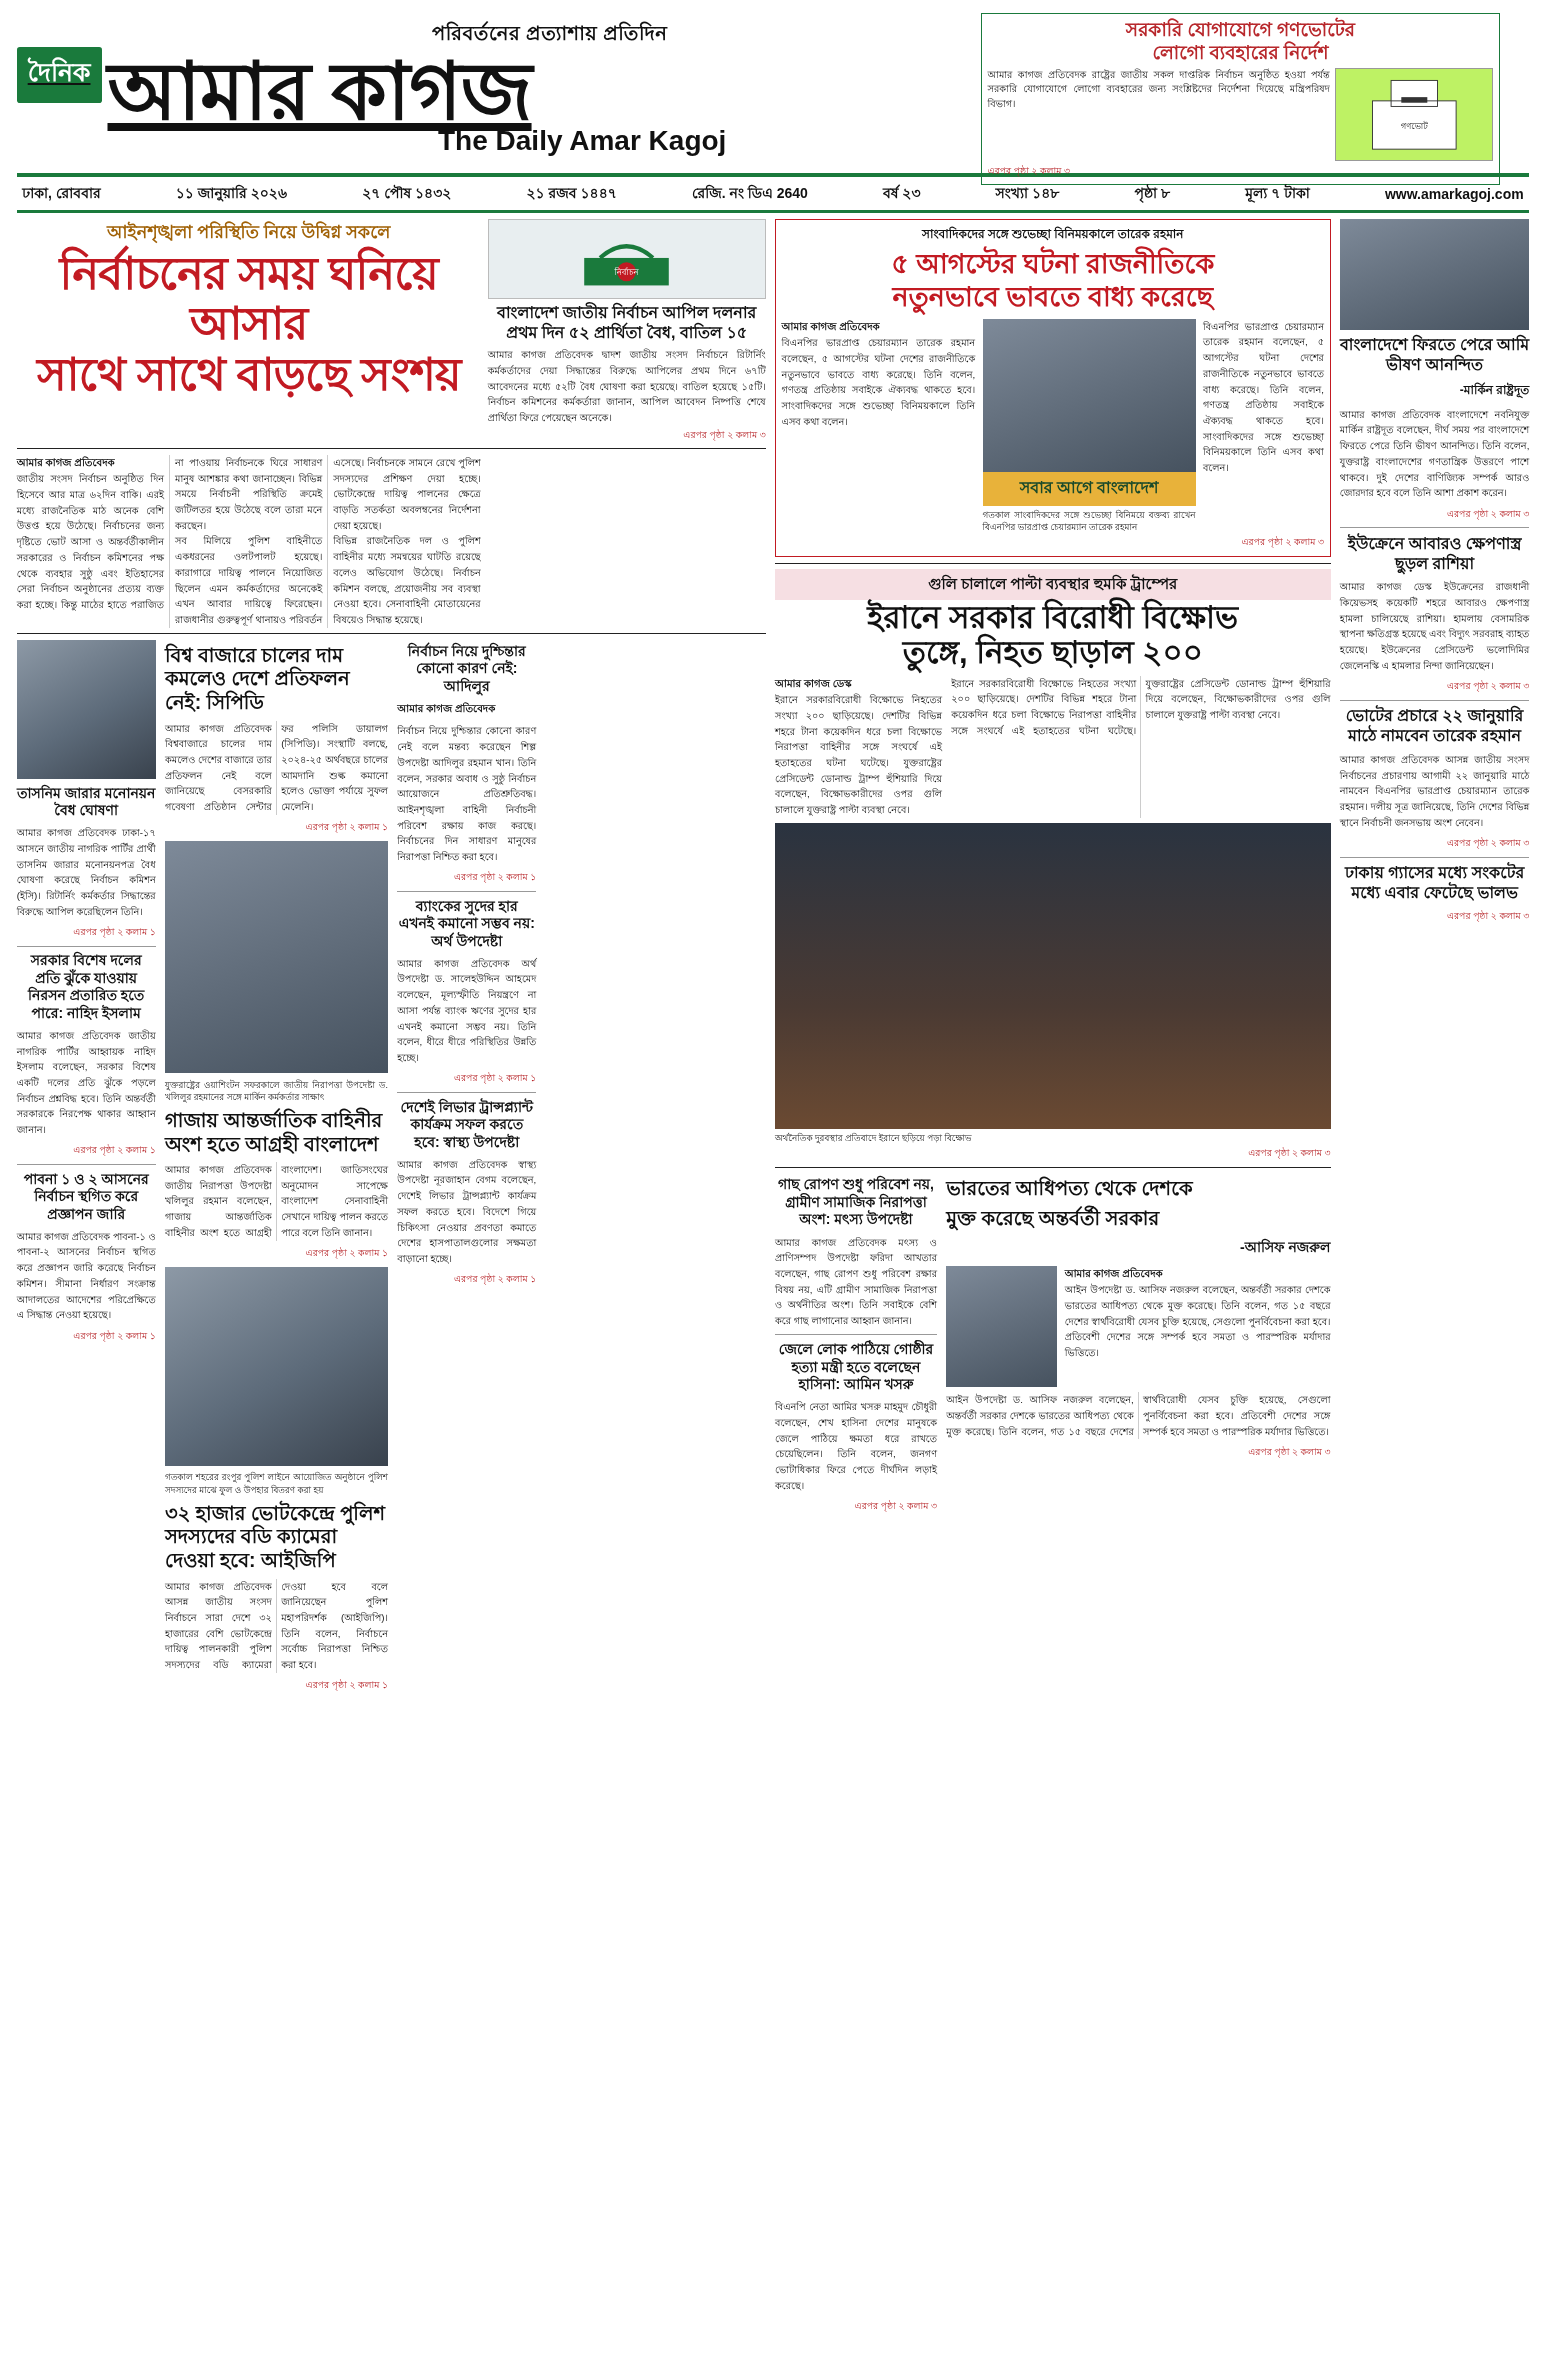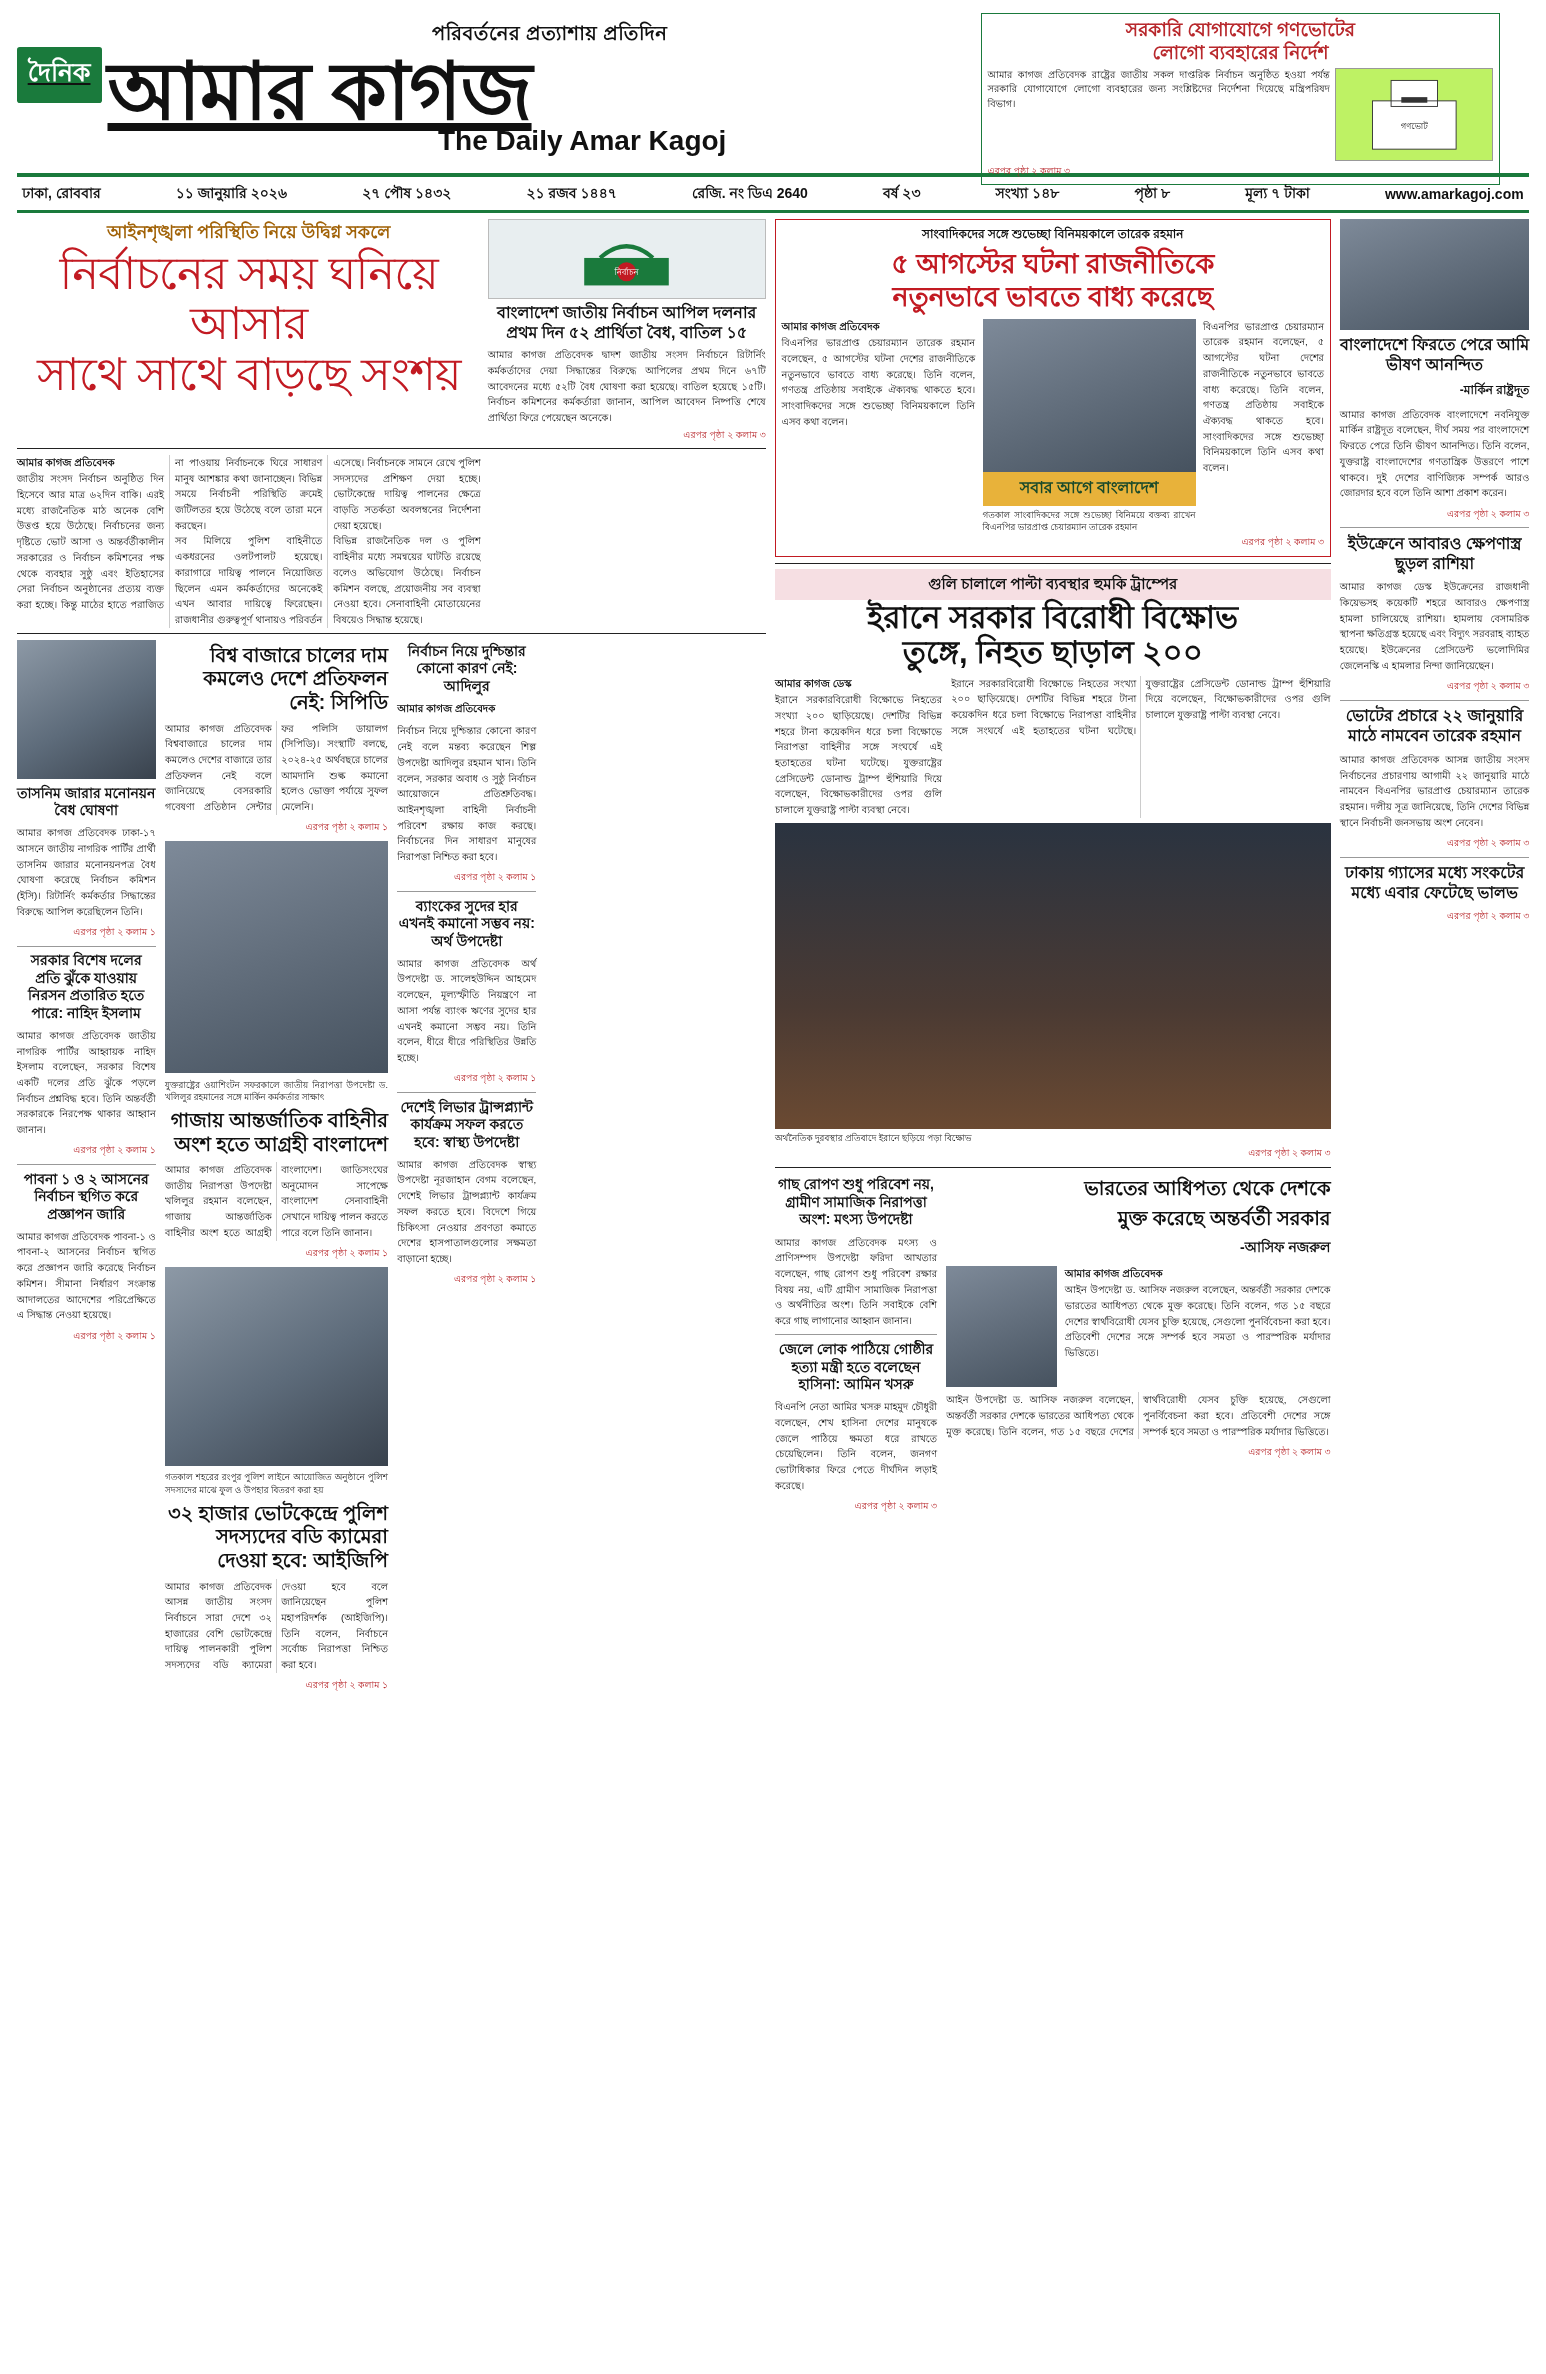--- a/index.html
+++ b/index.html
@@ -43,37 +43,37 @@
   .rule-thin { height:2.8px; background:#1a7a3c; margin-bottom:5.6px;}
 
   
   .content { display:flex; gap:9.3px; }
   .col { }
   .c1 { width:751px; }
   .c2 { width:557px; }
   .c3 { width:190px; }
 
   .hl-kicker { text-align:center; color:#a16207; font-weight:bold; font-size:17.6px; margin-bottom:1px;}
-  .hl-main { color:#c21a22; font-weight:normal; font-size:45px; line-height:1.12; text-align:center; letter-spacing:-0.9px;}
+  .hl-main { color:#c21a22; font-weight:bold; font-size:45px; line-height:1.12; text-align:center; letter-spacing:-0.9px;}
   .divider { border-top:0.9px solid #222; margin:5.6px 0; }
   .divider-thin { border-top:0.9px solid #999; margin:4.6px 0; }
 
   .cols3 { column-count:3; column-gap:11px; column-rule:0.9px solid #ccc; font-size:9.7px; line-height:1.62; text-align:justify; }
   .byline { font-weight:bold; font-size:10.2px; }
   .cont { color:#b8282c; font-size:9.3px; text-align:right; margin-top:1.9px;}
 
   .photo { background:linear-gradient(150deg,#8d99a6,#5d6b7a 55%,#39424d); width:100%; position:relative; overflow:hidden; }
   .photo.people { background:linear-gradient(160deg,#7e8a99,#46525f); }
   .caption { font-size:8.8px; line-height:1.4; text-align:justify; margin-top:2.8px; color:#222;}
 
   .box-red { border:1.9px solid #c21a22; padding:5.6px; }
   .red-head { color:#c21a22; font-weight:bold; font-size:27px; line-height:1.2; text-align:center; }
   .sub-kicker { font-size:12px; font-weight:bold; text-align:center; margin-bottom:2.8px;}
 
-  .sec-title { font-weight:bold; font-size:19.5px; line-height:1.22; text-align:right; margin:3.7px 0 4.6px 0; }
+  .sec-title { font-weight:bold; font-size:19.5px; line-height:1.22; text-align:left; margin:3.7px 0 4.6px 0; }
   .sec-title-sm { font-weight:bold; font-size:16px; line-height:1.25; text-align:center; margin:3.7px 0 4.6px 0;}
   .small-head { font-weight:bold; font-size:14px; line-height:1.25; text-align:center; margin:2.8px 0 3.7px 0;}
 
   .pinkbar { background:#f6dfe3; text-align:center; font-weight:bold; color:#111; font-size:15px; padding:2.8px 0; }
   .big-purple { color:#111; font-weight:bold; font-size:31px; line-height:1.15; text-align:center;}
 
   .flag-emblem { width:100%; height:80px; background:#e8eef0; border:0.9px solid #bbb; display:flex; align-items:center; justify-content:center;}
   .stacked > div + div { margin-top:5.6px; }
   .bn { font-size:9.7px; line-height:1.62; text-align:justify;}
   .twocol { column-count:2; column-gap:9.3px; column-rule:0.9px solid #ccc;}

